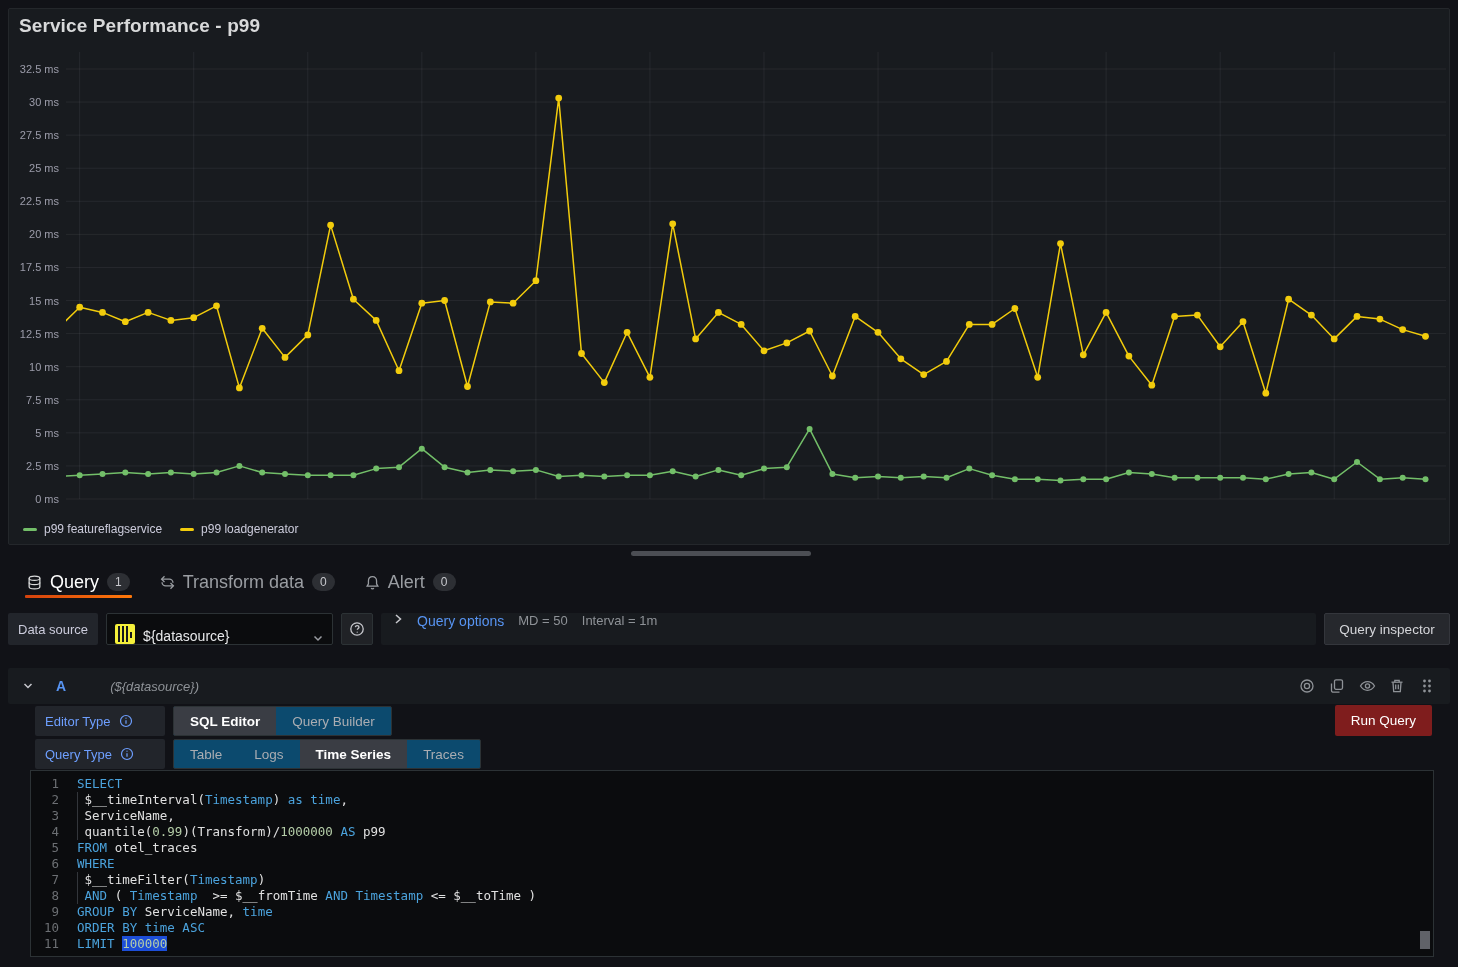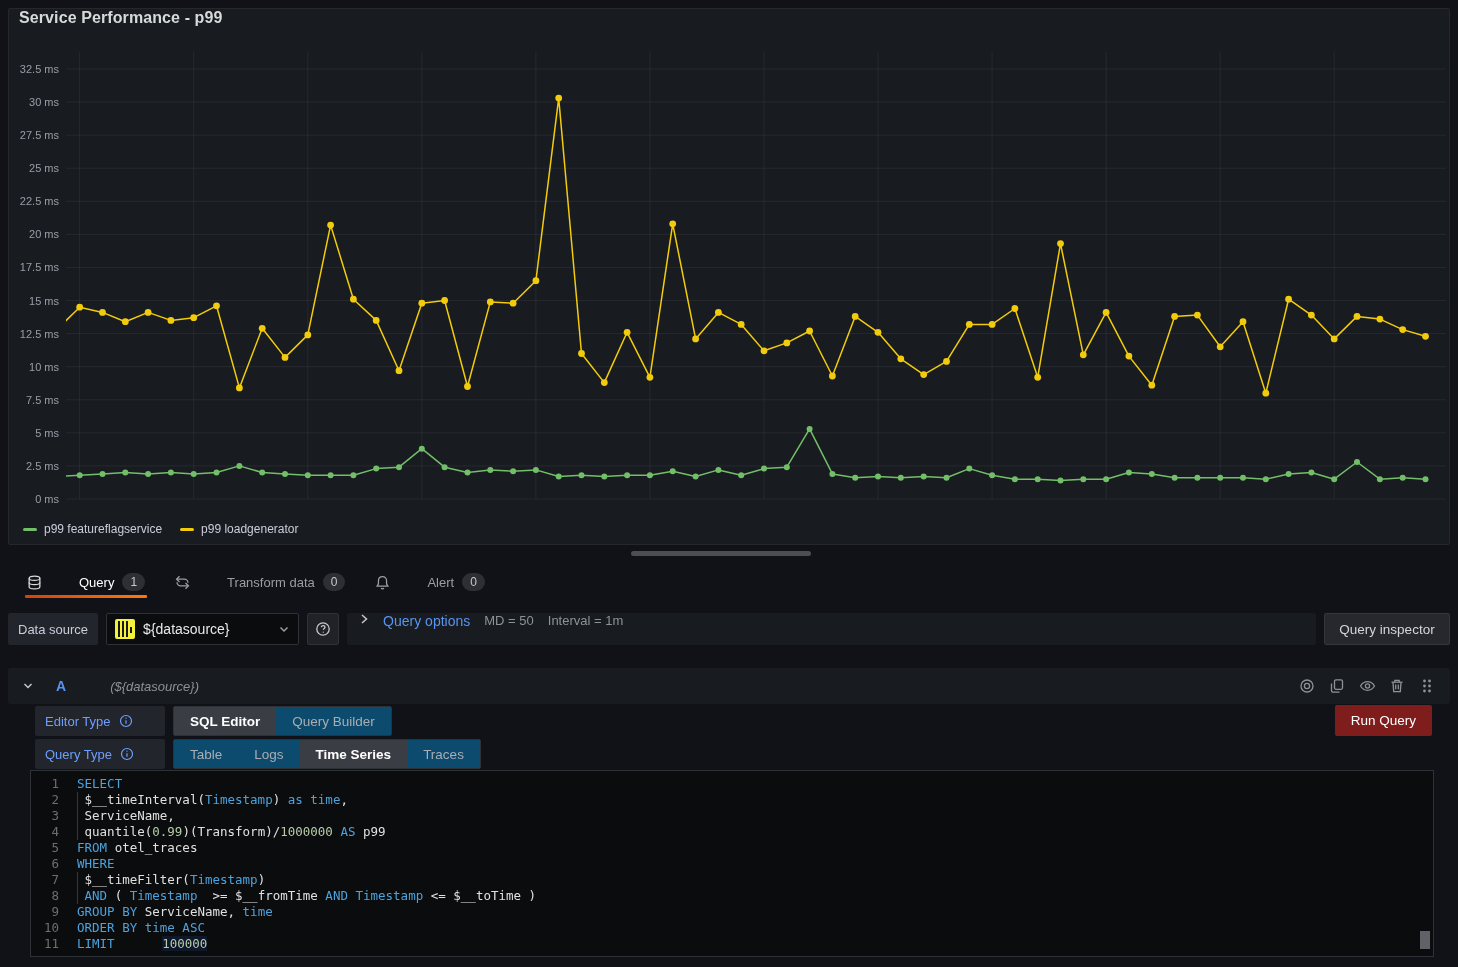--- a/index.html
+++ b/index.html
@@ -8,49 +8,49 @@
     width:1458px; height:967px; position:relative; overflow:hidden;
     background:#111217; color:#ccccdc;
     font-family:"Liberation Sans", sans-serif; font-size:13px;
   }
   
   .panel {
     position:absolute; left:8px; top:8px; width:1442px; height:537px;
     background:#181b1f; border:1px solid #24272b; border-radius:2px;
   }
   .panel-title {
-    position:absolute; left:10px; top:0; margin:0;
-    font-size:16px; font-weight:700; color:#d8d9da; letter-spacing:.1px;
+    position:absolute; left:10px; top:6px; margin:0;
+    font-size:19px; font-weight:700; color:#d8d9da; letter-spacing:.1px;
   }
   #chart { position:absolute; left:0; top:0; }
   .legend { position:absolute; left:14px; bottom:8px; display:flex; gap:18px; align-items:center; }
   .legend-item { display:flex; align-items:center; gap:7px; cursor:pointer; }
   .legend-dash { width:14px; height:3px; border-radius:2px; }
   .legend-label { font-size:12px; color:#ccccdc; }
 
   
   .hscroll { position:absolute; left:0; top:549px; width:1458px; height:8px; }
   .hscroll-thumb { position:absolute; left:631px; top:2px; width:180px; height:5px; border-radius:3px; background:#4c4e54; }
 
   
   .tabs { position:absolute; left:8px; top:566px; height:32px; display:flex; gap:26px; padding-left:17px; align-items:stretch; }
   .tab { display:flex; align-items:center; gap:8px; position:relative; cursor:pointer; padding:0 2px; }
-  .tab .tab-label { font-size:13px; color:#9a9da2;margin-left:29px; }
+  .tab .tab-label { font-size:18px; color:#9a9da2; }
   .tab.active .tab-label { color:#ffffff; font-weight:500; }
   .tab.active::after { content:""; position:absolute; left:0; right:0; bottom:0; height:3px;
     background:linear-gradient(90deg,#d5420d,#ff780a); border-radius:1px; }
   .tab-badge { background:#2d2f34; color:#c7c8cd; border-radius:10px; font-size:12px; line-height:18px; padding:0 8px; }
   .tab svg { stroke:#9a9da2; }
   .tab.active svg { stroke:#d8d9da; }
 
   
   .toolbar { position:absolute; left:8px; top:613px; width:1442px; height:32px; display:flex; align-items:stretch; }
   .ds-label { background:#22252b; border-radius:2px; padding:16px 10px; display:flex; align-items:center; font-size:13px; color:#ccccdc; }
-  .ds-picker { width:193px; margin-left:8px; background:#0b0c0e; border:1px solid #2c3235; border-radius:2px;
-    display:flex; align-items:center; padding:0 8px; gap:8px; cursor:pointer; }
+  .ds-picker { width:227px; margin-left:8px; background:#0b0c0e; border:1px solid #2c3235; border-radius:2px;
+    display:flex; align-items:flex-end; padding:0 8px; gap:8px; cursor:pointer; }
   .ds-value { flex:1; color:#e7e8ea; font-size:14px; }
   .ch-icon { width:20px; height:20px; border-radius:2px; background:#f5f03a; position:relative; overflow:hidden; flex:0 0 auto; }
   .ch-icon i { position:absolute; top:2px; bottom:2px; width:2px; background:#15171c; }
   .ch-icon i:nth-child(1){left:3px;} .ch-icon i:nth-child(2){left:7px;} .ch-icon i:nth-child(3){left:11px;}
   .ch-icon .short { position:absolute; right:3px; top:8px; width:2px; height:6px; background:#15171c; }
   .icon-btn { margin-left:8px; width:32px; background:#202226; border:1px solid #2c3235; border-radius:2px;
     display:flex; align-items:center; justify-content:center; cursor:pointer; }
   .qopts { flex:1; margin-left:8px; background:#181b1f; border-radius:2px; display:flex; align-items:flex-start; gap:14px; padding:0 12px; }
   .qopts-link { color:#5794f2; font-size:14px; font-weight:500; cursor:pointer; }
   .qopts-meta { color:#8e9297; font-size:13px; }
@@ -79,21 +79,21 @@
   
   .code-editor { position:absolute; left:30px; top:770px; width:1404px; height:187px;
     background:#0b0c0e; border:1px solid #2c3235; font-family:"DejaVu Sans Mono", monospace; font-size:12.5px;
     padding-top:5px; overflow:hidden; }
   .code-line { display:flex; height:16px; line-height:16px; white-space:pre; }
   .gutter { width:46px; flex:0 0 auto; text-align:right; padding-right:18px; color:#6c6f73; user-select:none; }
   .lc { position:relative; flex:1; color:#e0e0e0; }
   .code-line.guide .lc::before { content:""; position:absolute; left:0; top:0; bottom:0; width:1px; background:#33363b; }
   .tok-kw { color:#4ba3dd; }
   .tok-num { color:#b5cea8; }
-  .tok-numhl { color:#b5cea8; background:#0f172a;margin-left:40px; }
+  .tok-numhl { color:#b5cea8; background:#1d4ed8; }
   .vthumb { position:absolute; right:3px; bottom:7px; width:10px; height:18px; background:#606268; }
 
   svg.ico { display:block; }
 </style>
 </head>
 <body>
 
 <section class="panel">
   <h2 class="panel-title">Service Performance - p99</h2>
   <svg id="chart" width="1442" height="500">

